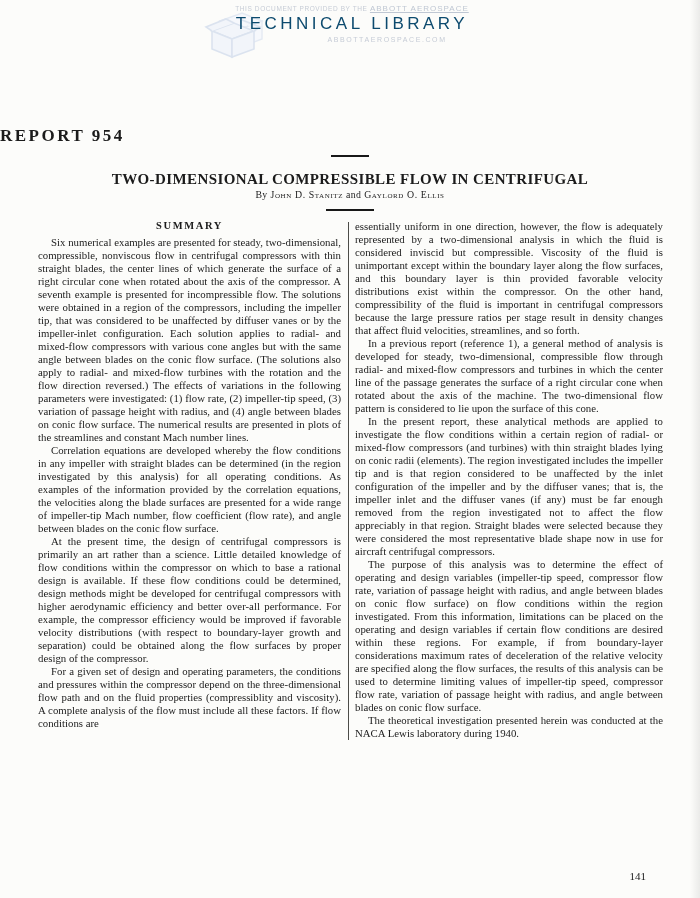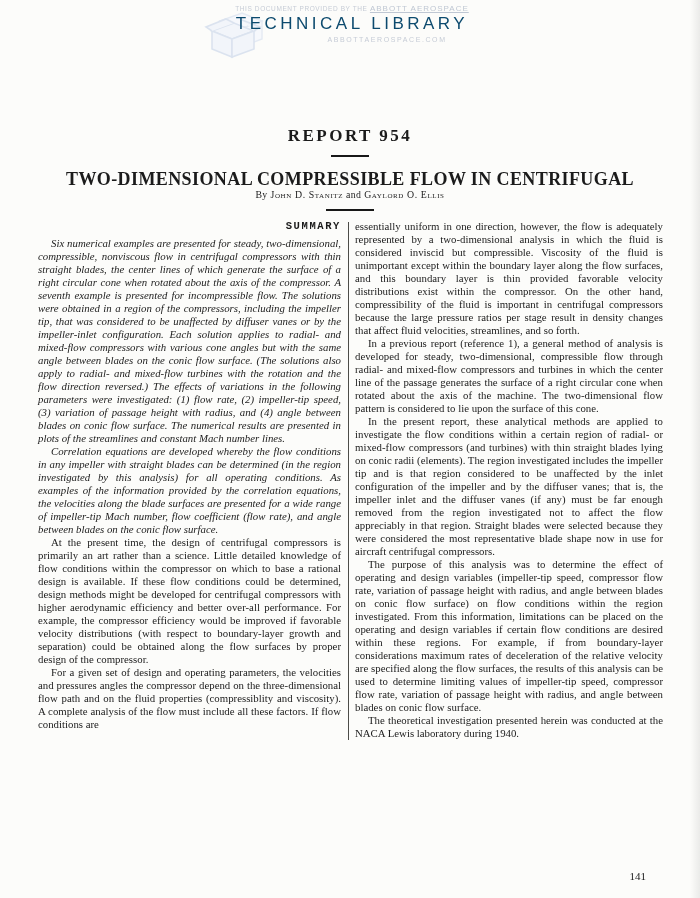--- a/index.html
+++ b/index.html
@@ -34,29 +34,29 @@
     user-select: none;
   }
   .wm-l1 { font-size: 6.5px; letter-spacing: 0.6px; color: #c6ccd6; white-space: nowrap; }
   .wm-l1 .wm-brand { font-size: 8px; letter-spacing: 1px; color: #bfc7d3; text-decoration: underline; }
   .wm-l2 { font-size: 17px; letter-spacing: 3.5px; color: #0c4a6e; margin-top: 1px; white-space: nowrap; }
   .wm-l3 { font-size: 7px; letter-spacing: 1.6px; color: #c6ccd6; margin-top: 2px; margin-left: 70px; white-space: nowrap; }
 
   
   .report-number {
     margin: 126px 0 0;
-    text-align: center;
+    text-align: left;
     font-size: 17px; font-weight: bold; letter-spacing: 2.5px;
   }
   .rule { background: #181818; margin: 0 auto; }
   .rule-sm { width: 38px; height: 2px; margin-top: 9px; }
   .title {
     margin: 13px 0 0;
     text-align: center;
-    font-size: 18px; font-weight: bold; letter-spacing: 0.4px;
+    font-size: 15px; font-weight: bold; letter-spacing: 0.4px;
     line-height: 19px;
   }
   .byline {
     text-align: center;
     font-size: 9.8px; letter-spacing: 0.4px;
   }
   .byline .sc { font-variant: small-caps; letter-spacing: 0.6px; }
   .rule-md { width: 48px; height: 2px; margin-top: 9px; }
 
   
@@ -64,33 +64,33 @@
     display: flex;
     margin: 9px 37px 0 38px;
     align-items: stretch;
   }
   .col-left  { flex: 0 0 303px; width: 303px; }
   .divider   { flex: 0 0 1px; background: #4c4c48; margin: 2px 6px 0 7px; }
   .col-right { flex: 1; }
 
   .section-heading {
     margin: 0 0 5px;
-    text-align: right;
-    font-size: 10.5px; font-weight: bold; letter-spacing: 1.6px; font-family: Liberation Mono, monospace;
+    text-align: center;
+    font-size: 10.5px; font-weight: bold; letter-spacing: 1.6px;
   }
   .section-heading.intro { margin-top: 13px; }
 
   .columns p {
     margin: 0;
     font-size: 10.8px;
     line-height: 13px;
     text-align: justify;
     text-indent: 13px;
   }
-  .col-left p.sum { font-style: italic; }
+  .col-left p.sum { }
   .columns p.noindent { text-indent: 0; }
 
   .page-number {
     position: absolute;
     right: 54px; bottom: 16px;
     font-size: 11px;
   }
 </style>
 </head>
 <body>
@@ -140,21 +140,21 @@
   <div class="rule rule-md"></div>
 
   <div class="columns">
 
     <div class="col col-left">
       <h3 class="section-heading">SUMMARY</h3>
       <p class="sum">Six numerical examples are presented for steady, two-dimensional, compressible, nonviscous flow in centrifugal compressors with thin straight blades, the center lines of which generate the surface of a right circular cone when rotated about the axis of the compressor. A seventh example is presented for incompressible flow. The solutions were obtained in a region of the compressors, including the impeller tip, that was considered to be unaffected by diffuser vanes or by the impeller-inlet configuration. Each solution applies to radial- and mixed-flow compressors with various cone angles but with the same angle between blades on the conic flow surface. (The solutions also apply to radial- and mixed-flow turbines with the rotation and the flow direction reversed.) The effects of variations in the following parameters were investigated: (1) flow rate, (2) impeller-tip speed, (3) variation of passage height with radius, and (4) angle between blades on conic flow surface. The numerical results are presented in plots of the streamlines and constant Mach number lines.</p>
       <p class="sum">Correlation equations are developed whereby the flow conditions in any impeller with straight blades can be determined (in the region investigated by this analysis) for all operating conditions. As examples of the information provided by the correlation equations, the velocities along the blade surfaces are presented for a wide range of impeller-tip Mach number, flow coefficient (flow rate), and angle between blades on the conic flow surface.</p>
 
       <p>At the present time, the design of centrifugal compressors is primarily an art rather than a science. Little detailed knowledge of flow conditions within the compressor on which to base a rational design is available. If these flow conditions could be determined, design methods might be developed for centrifugal compressors with higher aerodynamic efficiency and better over-all performance. For example, the compressor efficiency would be improved if favorable velocity distributions (with respect to boundary-layer growth and separation) could be obtained along the flow surfaces by proper design of the compressor.</p>
-      <p>For a given set of design and operating parameters, the velocities and pressures angles the compressor depend on the three-dimensional flow path and on the fluid properties (compressiblity and viscosity). A complete analysis of the flow must include all these factors. If flow conditions are</p>
+      <p>For a given set of design and operating parameters, the conditions and pressures within the compressor depend on the three-dimensional flow path and on the fluid properties (compressiblity and viscosity). A complete analysis of the flow must include all these factors. If flow conditions are</p>
     </div>
 
     <div class="divider"></div>
 
     <div class="col col-right">
       <p class="noindent">essentially uniform in one direction, however, the flow is adequately represented by a two-dimensional analysis in which the fluid is considered inviscid but compressible. Viscosity of the fluid is unimportant except within the boundary layer along the flow surfaces, and this boundary layer is thin provided favorable velocity distributions exist within the compressor. On the other hand, compressibility of the fluid is important in centrifugal compressors because the large pressure ratios per stage result in density changes that affect fluid velocities, streamlines, and so forth.</p>
       <p>In a previous report (reference 1), a general method of analysis is developed for steady, two-dimensional, compressible flow through radial- and mixed-flow compressors and turbines in which the center line of the passage generates the surface of a right circular cone when rotated about the axis of the machine. The two-dimensional flow pattern is considered to lie upon the surface of this cone.</p>
       <p>In the present report, these analytical methods are applied to investigate the flow conditions within a certain region of radial- or mixed-flow compressors (and turbines) with thin straight blades lying on conic radii (elements). The region investigated includes the impeller tip and is that region considered to be unaffected by the inlet configuration of the impeller and by the diffuser vanes; that is, the impeller inlet and the diffuser vanes (if any) must be far enough removed from the region investigated not to affect the flow appreciably in that region. Straight blades were selected because they were considered the most representative blade shape now in use for aircraft centrifugal compressors.</p>
       <p>The purpose of this analysis was to determine the effect of operating and design variables (impeller-tip speed, compressor flow rate, variation of passage height with radius, and angle between blades on conic flow surface) on flow conditions within the region investigated. From this information, limitations can be placed on the operating and design variables if certain flow conditions are desired within these regions. For example, if from boundary-layer considerations maximum rates of deceleration of the relative velocity are specified along the flow surfaces, the results of this analysis can be used to determine limiting values of impeller-tip speed, compressor flow rate, variation of passage height with radius, and angle between blades on conic flow surface.</p>
       <p>The theoretical investigation presented herein was conducted at the NACA Lewis laboratory during 1940.</p>

